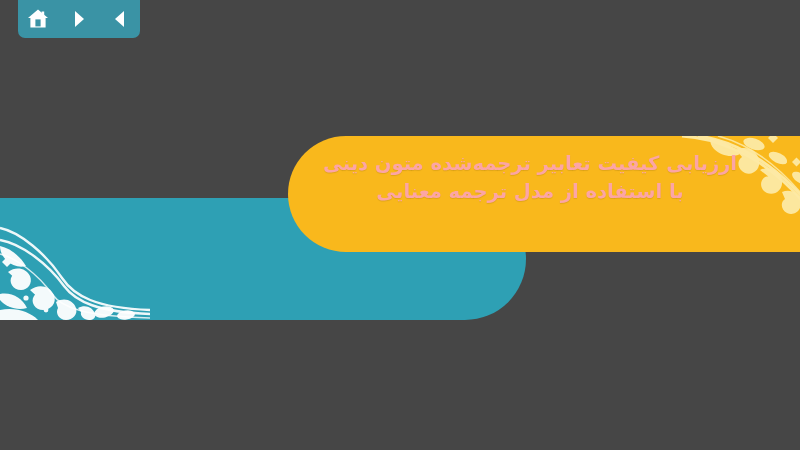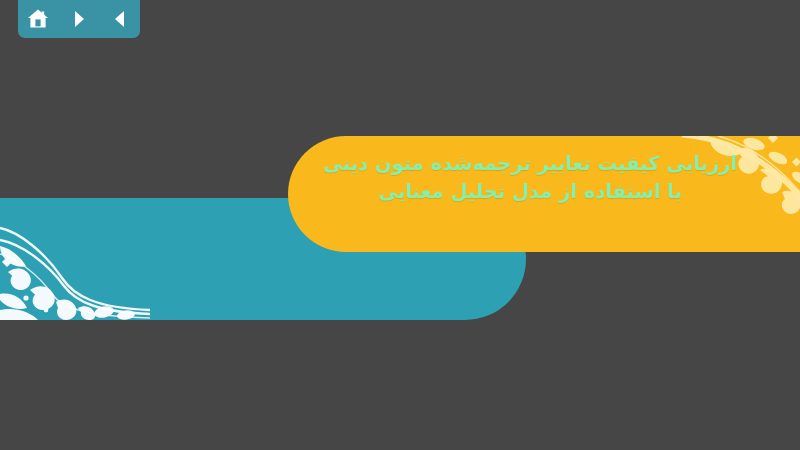--- a/index.html
+++ b/index.html
@@ -91,21 +91,21 @@
 
   
   #title-block {
     position: absolute;
     left: 300px;
     top: 150px;
     width: 460px;
     z-index: 30;
     text-align: center;
     direction: rtl;
-    color: #86efac;
+    color: #fca5a5;
     line-height: 1.42;
     font-size: 19.5px;
     font-weight: bold;
     letter-spacing: 0px;
     text-shadow: 0 1px 1px rgba(0,0,0,0.10);
   }
   .title-line { display: block; white-space: nowrap; }
 </style>
 </head>
 <body>
@@ -171,21 +171,21 @@
       </g>
       <g fill="none" stroke="#fdeaa6" stroke-width="1.6" opacity="0.85">
         <path d="M60 0 C 90 8 118 28 142 56 C 162 80 174 100 184 116"></path>
         <path d="M150 0 c14 20 24 46 30 74"></path>
       </g>
     </svg>
   </div>
 
   <div id="title-block">
     <span class="title-line">ارزیابی کیفیت تعابیر ترجمه‌شده متون دینی</span>
-    <span class="title-line">با استفاده از مدل تحلیل معنایی</span>
+    <span class="title-line">با استفاده از مدل ترجمه معنایی</span>
   </div>
 
   <div id="navbar">
 
     <button class="nav-btn" title="Back">
       <svg width="22" height="22" viewBox="0 0 22 22" aria-hidden="true">
         <path d="M15 3 L6 11 L15 19 Z" fill="#ffffff"></path>
       </svg>
     </button>
 

